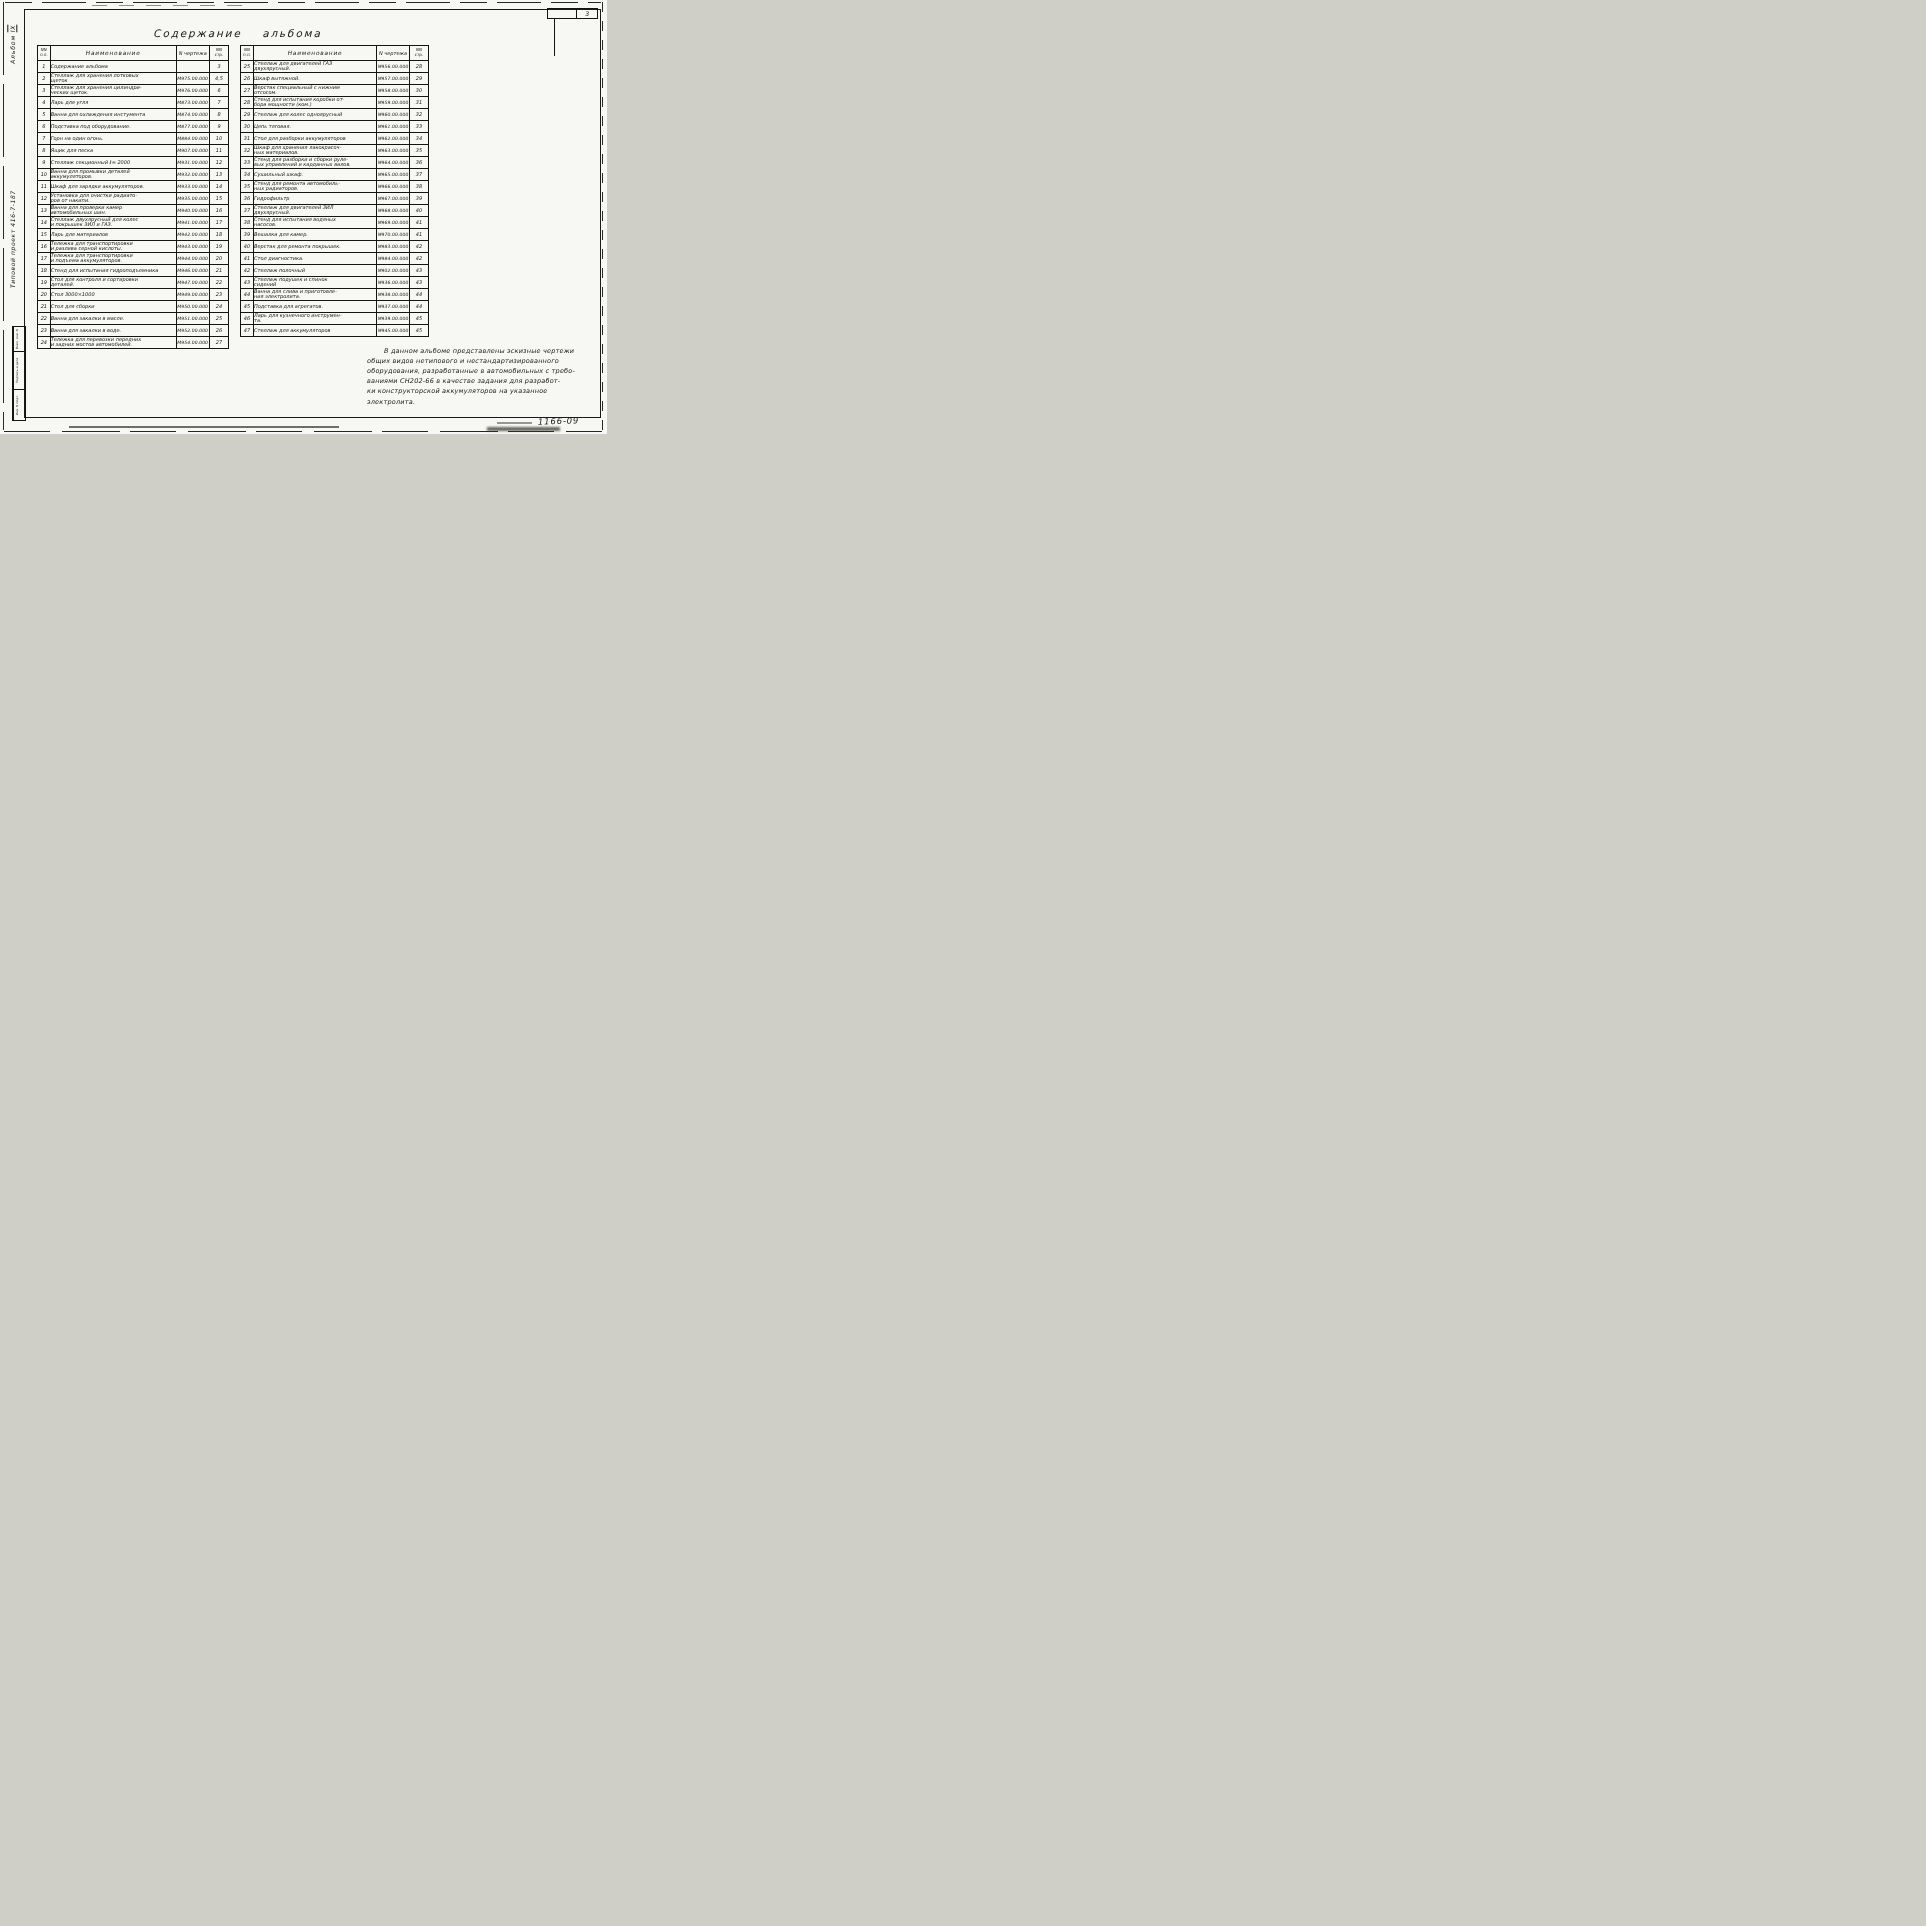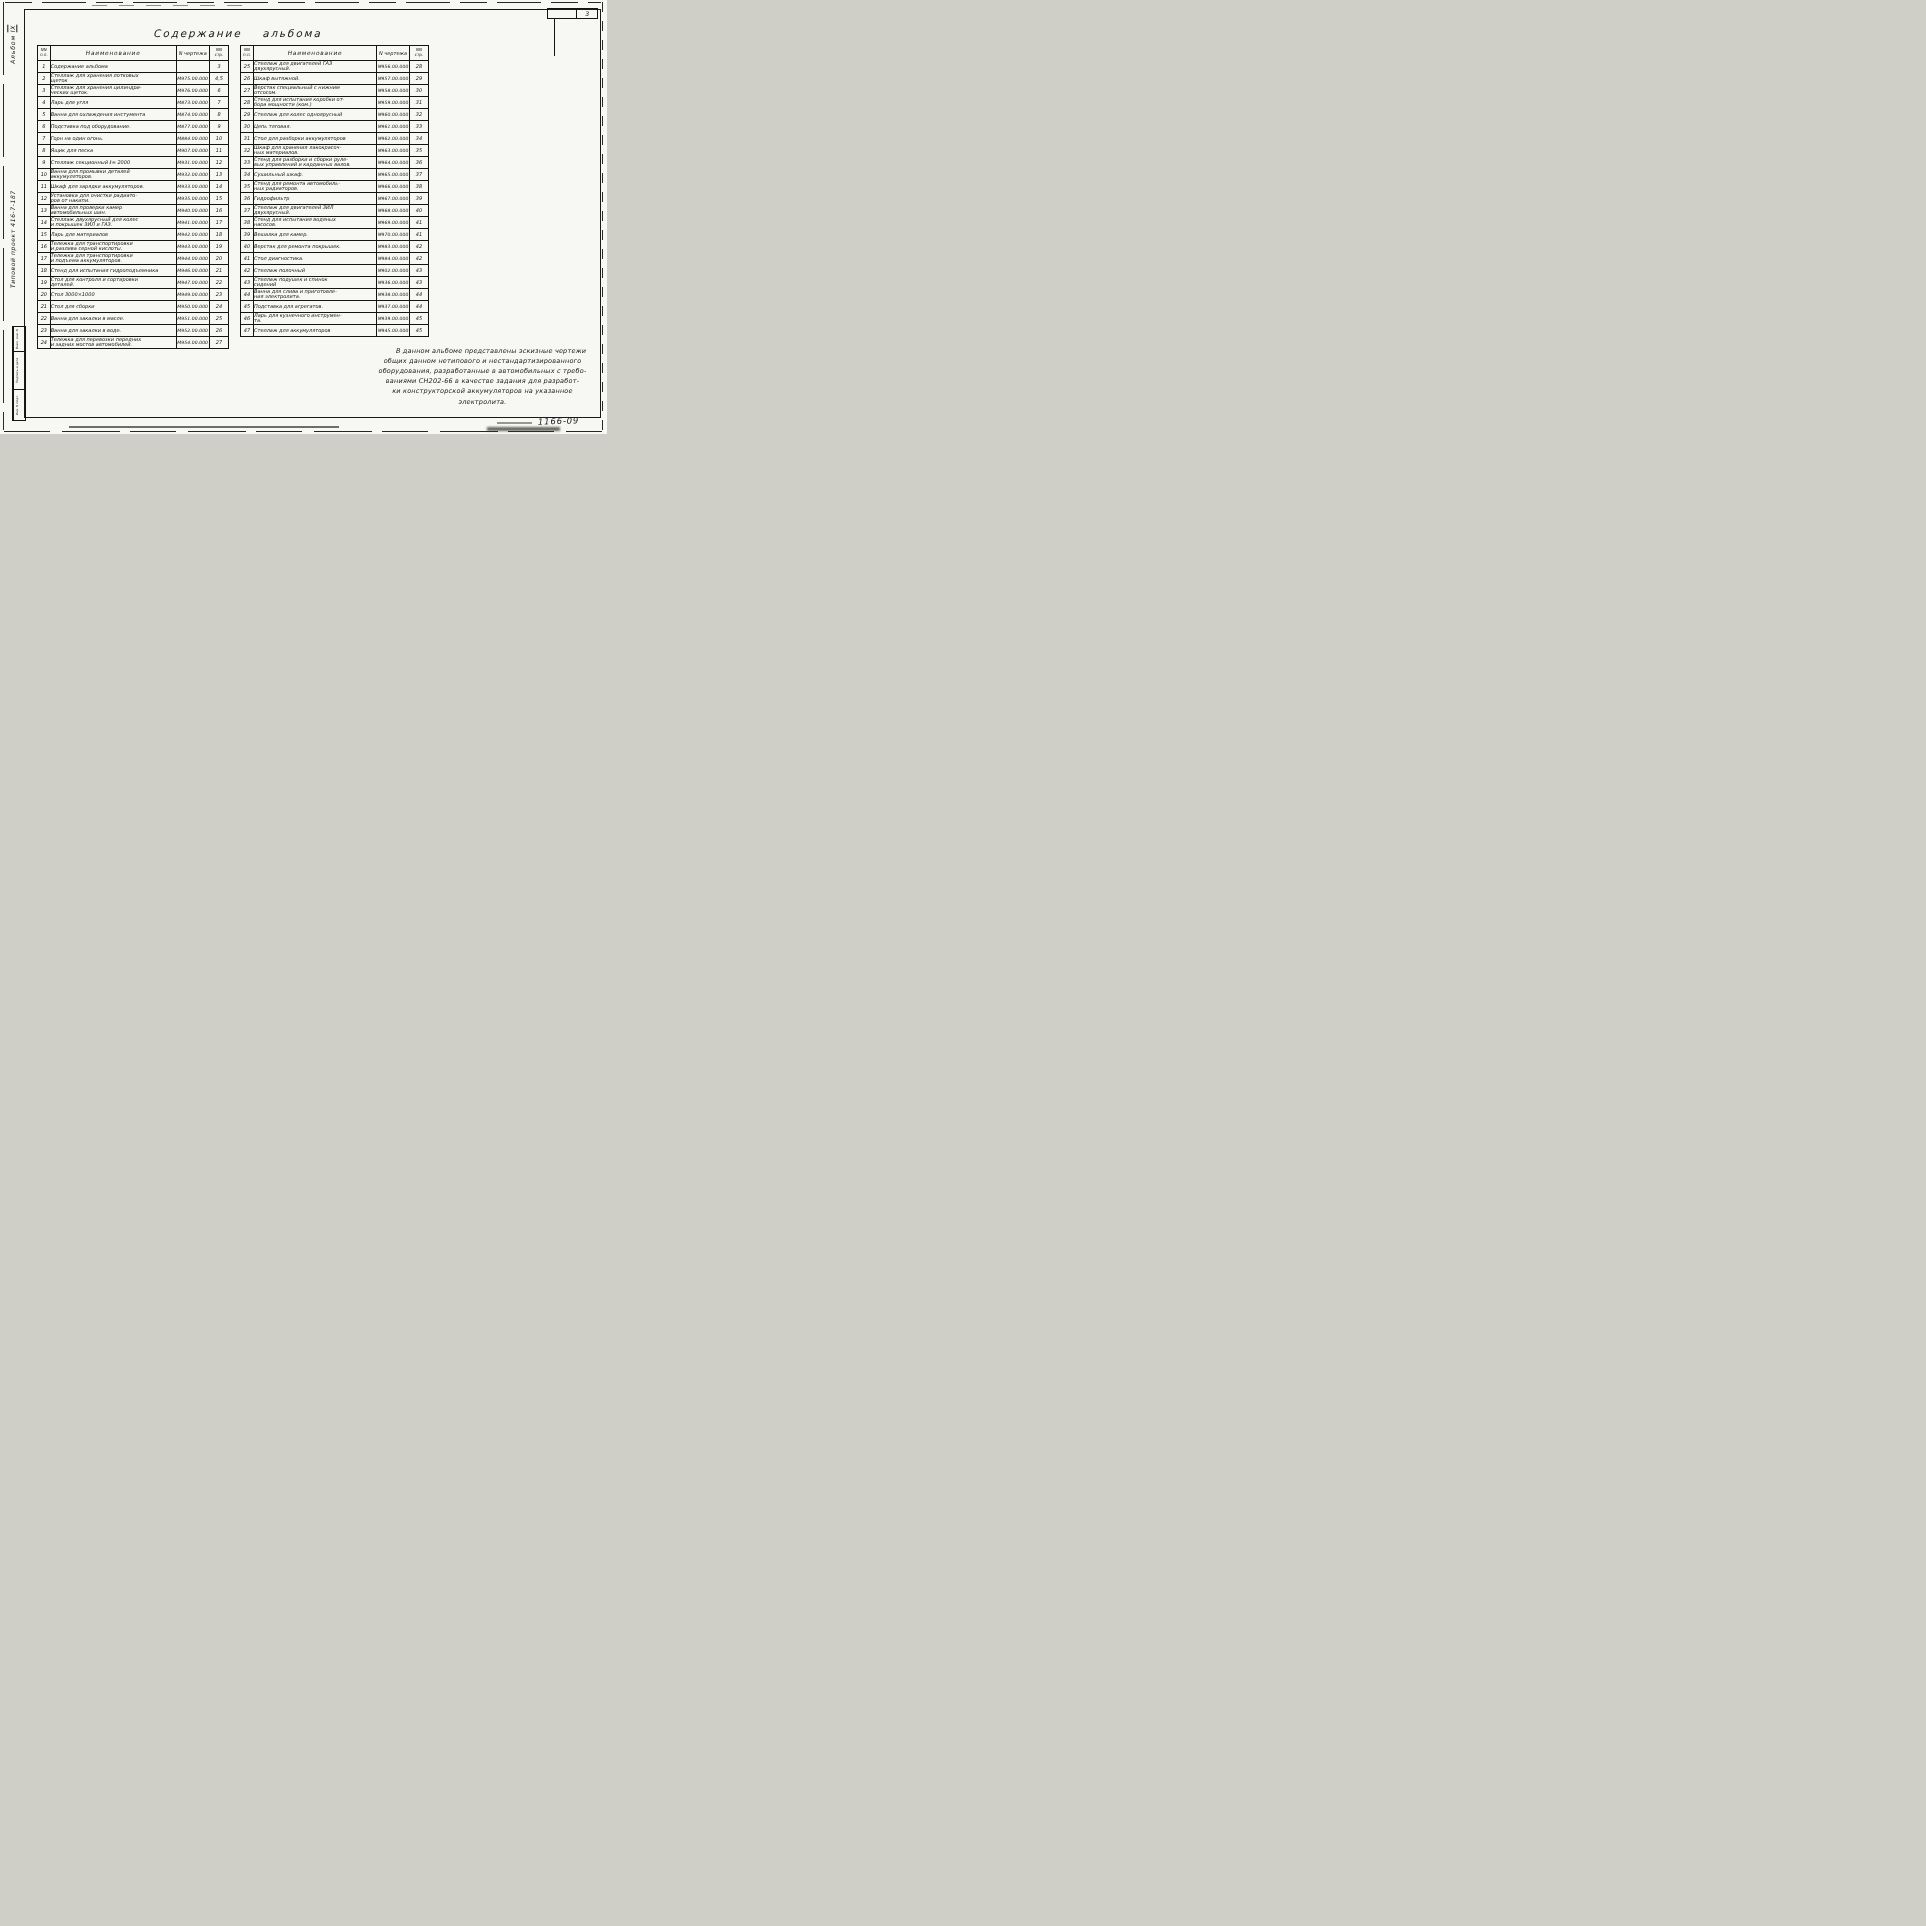--- a/index.html
+++ b/index.html
@@ -34,21 +34,21 @@
   .toc tbody tr{height:12px;}
   .h-num div{font-size:4px;line-height:4.2px;text-align:center;}
   .h-name{font-size:5.8px;text-align:center;letter-spacing:0.8px;}
   .h-draw{font-size:5px;text-align:center;}
   .c-num{font-size:5px;text-align:center;}
   .c-name{font-size:5px;line-height:5.2px;padding:0.4px 1.9px;white-space:pre-line;text-align:left;}
   .c-draw{font-size:4.5px;text-align:center;letter-spacing:0.1px;}
   .c-page{font-size:5px;text-align:center;}
 
   .note{position:absolute;left:342px;top:336px;width:231px;}
-  .note-line{font-size:6.5px;line-height:10.2px;letter-spacing:0.2px;white-space:nowrap;text-align:center;}
+  .note-line{font-size:6.5px;line-height:10.2px;letter-spacing:0.2px;white-space:nowrap;}
   .note-line.first{padding-left:17px;}
 
   .corner-stamp{position:absolute;right:1.9px;top:-1.2px;display:flex;height:10.4px;}
   .cs-cell{border:1px solid #141412;}
   .cs-left{width:28px;border-right:none;}
   .cs-right{width:20px;font-size:6.2px;text-align:center;line-height:9.2px;}
   .corner-tail{position:absolute;right:45px;top:9.2px;width:0.8px;height:37px;background:#141412;}
 
   .v-text{writing-mode:vertical-rl;transform:rotate(180deg);text-align:center;}
   .album{position:absolute;left:8.5px;top:14.6px;height:58px;width:14.6px;font-size:6.2px;letter-spacing:0.8px;}
@@ -458,21 +458,21 @@
     <td class="c-num">47</td>
     <td class="c-name">Стеллаж для аккумуляторов</td>
     <td class="c-draw">М945.00.000</td>
     <td class="c-page">45</td>
   </tr>
         </tbody>
     </table>
 
     <div class="note" id="note-lines">
         <div class="note-line first">В данном альбоме представлены эскизные чертежи</div>
-        <div class="note-line">общих данном нетипового и нестандартизированного</div>
+        <div class="note-line">общих видов нетипового и нестандартизированного</div>
         <div class="note-line">оборудования, разработанные в автомобильных с требо-</div>
         <div class="note-line">ваниями СН202-66 в качестве задания для разработ-</div>
         <div class="note-line">ки конструкторской аккумуляторов на указанное</div>
         <div class="note-line">электролита.</div>
       </div>
 
   </div>
 
   <div class="doc-num">1166-09</div>
 

